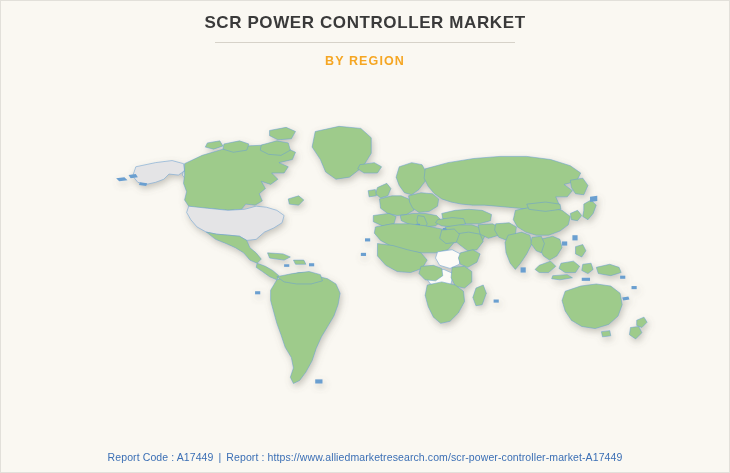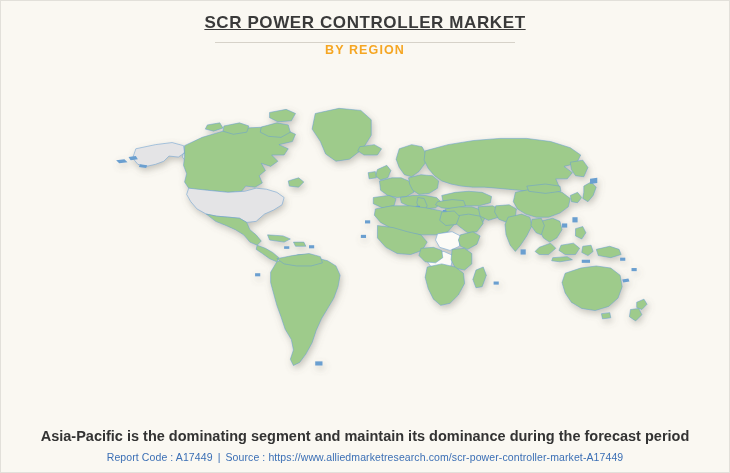--- a/index.html
+++ b/index.html
@@ -21,28 +21,28 @@
     align-items:center;
   }
   #title{
     margin-top:12px;
     font-size:17px;
     font-weight:bold;
     letter-spacing:0.6px;
     color:#3a3a3a;
     text-align:right;
     line-height:1.2;
-    text-decoration:underline;
   }
   #title-rule{
     width:300px;height:1px;
     background:#d6d2c9;
     margin:9px auto 0 auto;
   }
   #subtitle{
+    margin-top:11px;
     font-size:12.5px;
     font-weight:bold;
     letter-spacing:1.1px;
     color:#f5a623;
     text-align:center;
   }
   #map-wrap{
     position:relative;
     width:730px;
     flex:1 1 auto;
@@ -241,19 +241,18 @@
              L646 398 L632 386 L622 366 L616 344 Z"></path>
         <path class="land" d="M714 330 L728 324 L734 340 L726 362 L714 364 L708 348 Z"></path>
         <path class="speck" d="M500 234 L510 234 L510 240 L500 240 Z"></path>
         <path class="speck" d="M492 262 L502 262 L502 268 L492 268 Z"></path>
         <path class="speck" d="M748 352 L758 352 L758 358 L748 358 Z"></path>
 
       </g>
     </svg>
   </div>
 
-  <div id="caption">Asia-Pacific is the dominating segment and maintain its dominance during the forecast period</div>
 
   <div id="footnote">
-    <span>Report Code : A17449</span><span class="sep">|</span><span>Source : https://www.alliedmarketresearch.com/scr-power-controller-market-A17449</span>
+    <span>Report Code : A17449</span><span class="sep">|</span><span>Report : https://www.alliedmarketresearch.com/scr-power-controller-market-A17449</span>
   </div>
 
 </div>
 
 </body></html>

